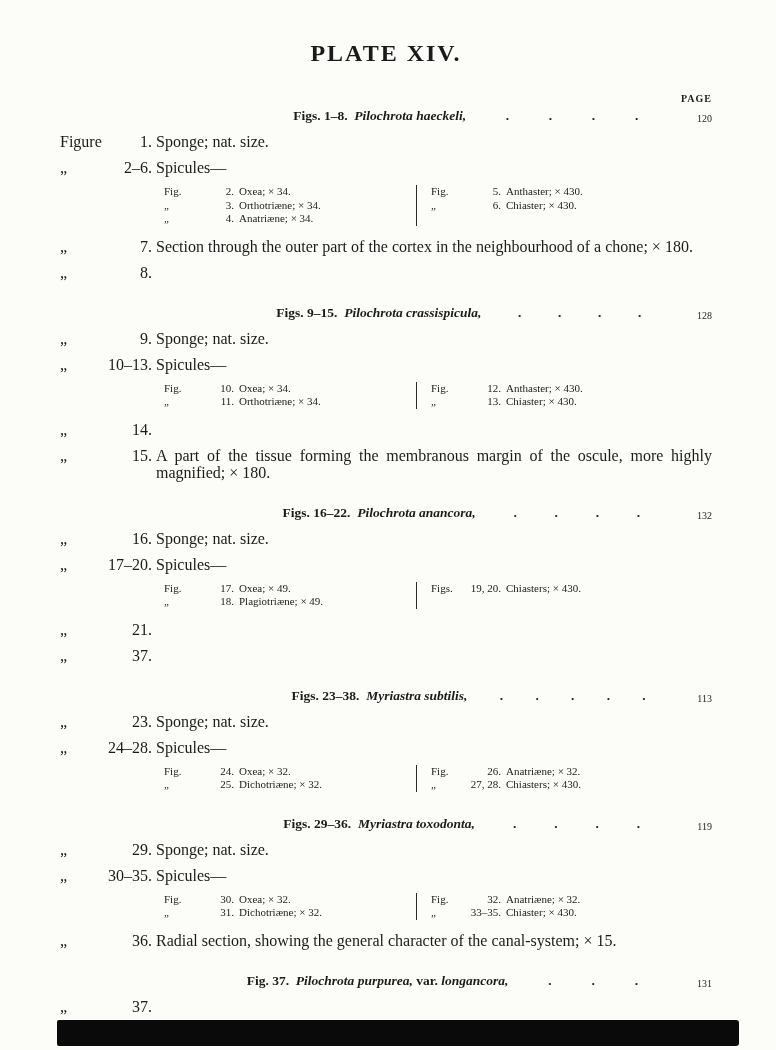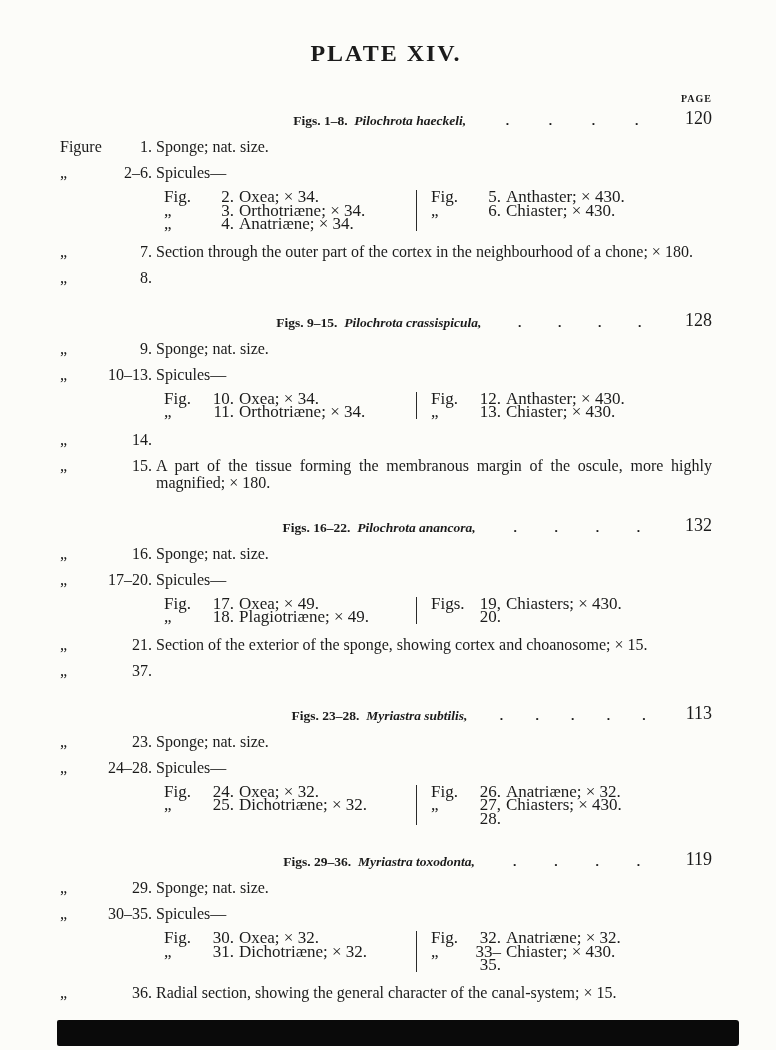--- a/index.html
+++ b/index.html
@@ -32,34 +32,34 @@
     display:flex;
     align-items:flex-end;
     font-size:13.5px;
     margin-bottom:8px;
   }
   .h-spacer{flex:1.1;}
   .h-text{white-space:nowrap;font-weight:600;}
   .h-text .italic{font-style:italic;font-weight:600;}
   .h-dots{flex:1;display:flex;justify-content:space-evenly;align-items:baseline;}
   .h-dots .dot{font-weight:bold;}
-  .h-page{width:34px;text-align:right;flex:none;font-size:18px;}
+  .h-page{width:34px;text-align:right;flex:none;font-size:10px;}
   .entry{
     display:flex;
     font-size:16px;
     line-height:17px;
     margin:9px 0;
   }
   .prefix{width:40px;flex:none;}
   .num{width:52px;flex:none;text-align:right;}
   .etext{flex:1;margin-left:4px;text-align:justify;}
   .spicules{
     display:flex;
     margin:2px 0 12px 104px;
-    font-size:17px;
+    font-size:11px;
   }
   .scol-left{width:252px;flex:none;}
   .scol-right{border-left:1px solid #2a2a2a;padding-left:14px;flex:1;}
   .sline{display:flex;line-height:13.5px;margin:0;}
   .slabel{width:28px;flex:none;}
   .snum{width:42px;flex:none;text-align:right;}
   .stext{margin-left:5px;white-space:nowrap;}
   .scan-bar{
     position:absolute;
     left:57px;top:1020px;
@@ -235,31 +235,30 @@
             <div class="sline">
               <span class="slabel">Figs.</span>
               <span class="snum">19, 20.</span>
               <span class="stext">Chiasters; × 430.</span>
             </div>
           </div>
         </div>
         <div class="entry">
           <span class="prefix">„</span>
           <span class="num">21.</span>
-          <span class="etext">Section of the exterior of the sponge, showing cortex and choanosome; × 15.</span>
         </div>
         <div class="entry">
           <span class="prefix">„</span>
           <span class="num">37.</span>
         </div>
       </section>
       <section class="section">
         <div class="heading">
           <span class="h-spacer"></span>
-          <span class="h-text"><span>Figs. 23–28. </span><span class="italic">Myriastra subtilis,</span></span>
+          <span class="h-text"><span>Figs. 23–38. </span><span class="italic">Myriastra subtilis,</span></span>
           <span class="h-dots">
             <span class="dot">.</span>
             <span class="dot">.</span>
             <span class="dot">.</span>
             <span class="dot">.</span>
             <span class="dot">.</span>
           </span>
           <span class="h-page">113</span>
         </div>
         <div class="entry">
@@ -349,20 +348,21 @@
         </div>
         <div class="entry">
           <span class="prefix">„</span>
           <span class="num">36.</span>
           <span class="etext">Radial section, showing the general character of the canal-system; × 15.</span>
         </div>
       </section>
       <section class="section">
         <div class="heading">
           <span class="h-spacer"></span>
+          <span class="h-text"><span>Fig. 37. </span><span class="italic">Pilochrota purpurea,</span><span> var. </span><span class="italic">longancora,</span></span>
           <span class="h-dots">
             <span class="dot">.</span>
             <span class="dot">.</span>
             <span class="dot">.</span>
           </span>
           <span class="h-page">131</span>
         </div>
         <div class="entry">
           <span class="prefix">„</span>
           <span class="num">37.</span>

